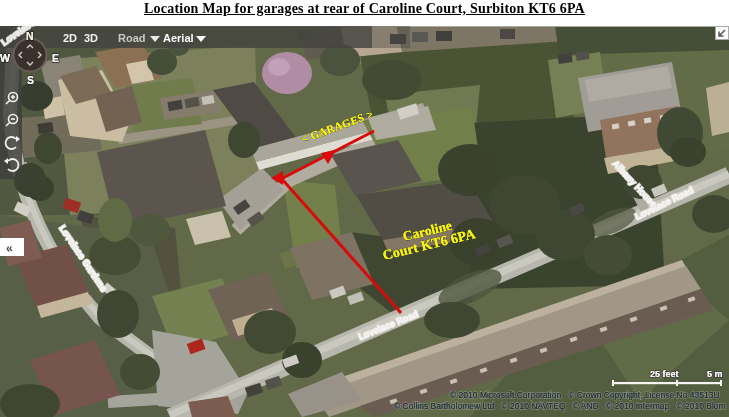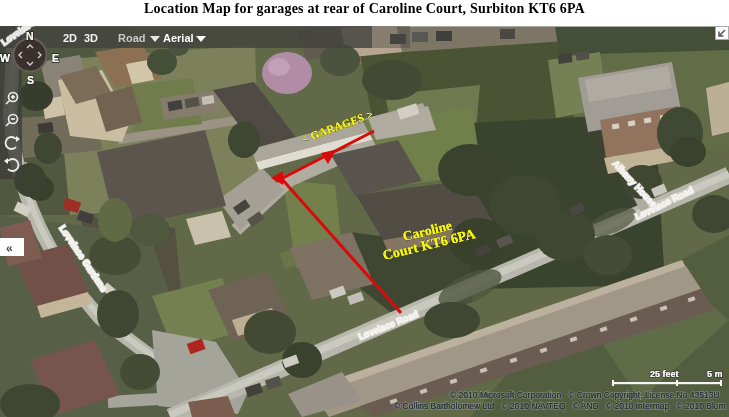--- a/index.html
+++ b/index.html
@@ -1,19 +1,19 @@
 <!DOCTYPE html>
 <html><head>
 <meta charset="utf-8">
 <style>
 html,body{margin:0;padding:0;background:#fff;width:729px;height:417px;overflow:hidden;}
 #wrap{position:relative;width:729px;height:417px;font-family:"Liberation Sans",sans-serif;}
 #title{position:absolute;top:1px;left:0;width:729px;text-align:center;
   font-family:"Liberation Serif",serif;font-weight:bold;font-size:14px;color:#000;}
-#title span{letter-spacing:0.2px;}
+#title span{text-decoration:underline;letter-spacing:0.2px;}
 svg{position:absolute;top:0;left:0;}
 .rl{fill:#ffffff;font-size:9px;font-weight:bold;font-family:"Liberation Sans",sans-serif;}
 </style>
 </head>
 <body>
 <div id="wrap">
 
 <div id="title"><span>Location Map for garages at rear of Caroline Court, Surbiton KT6 6PA</span></div>
 <svg width="729" height="417" viewBox="0 0 729 417">
 <defs>

